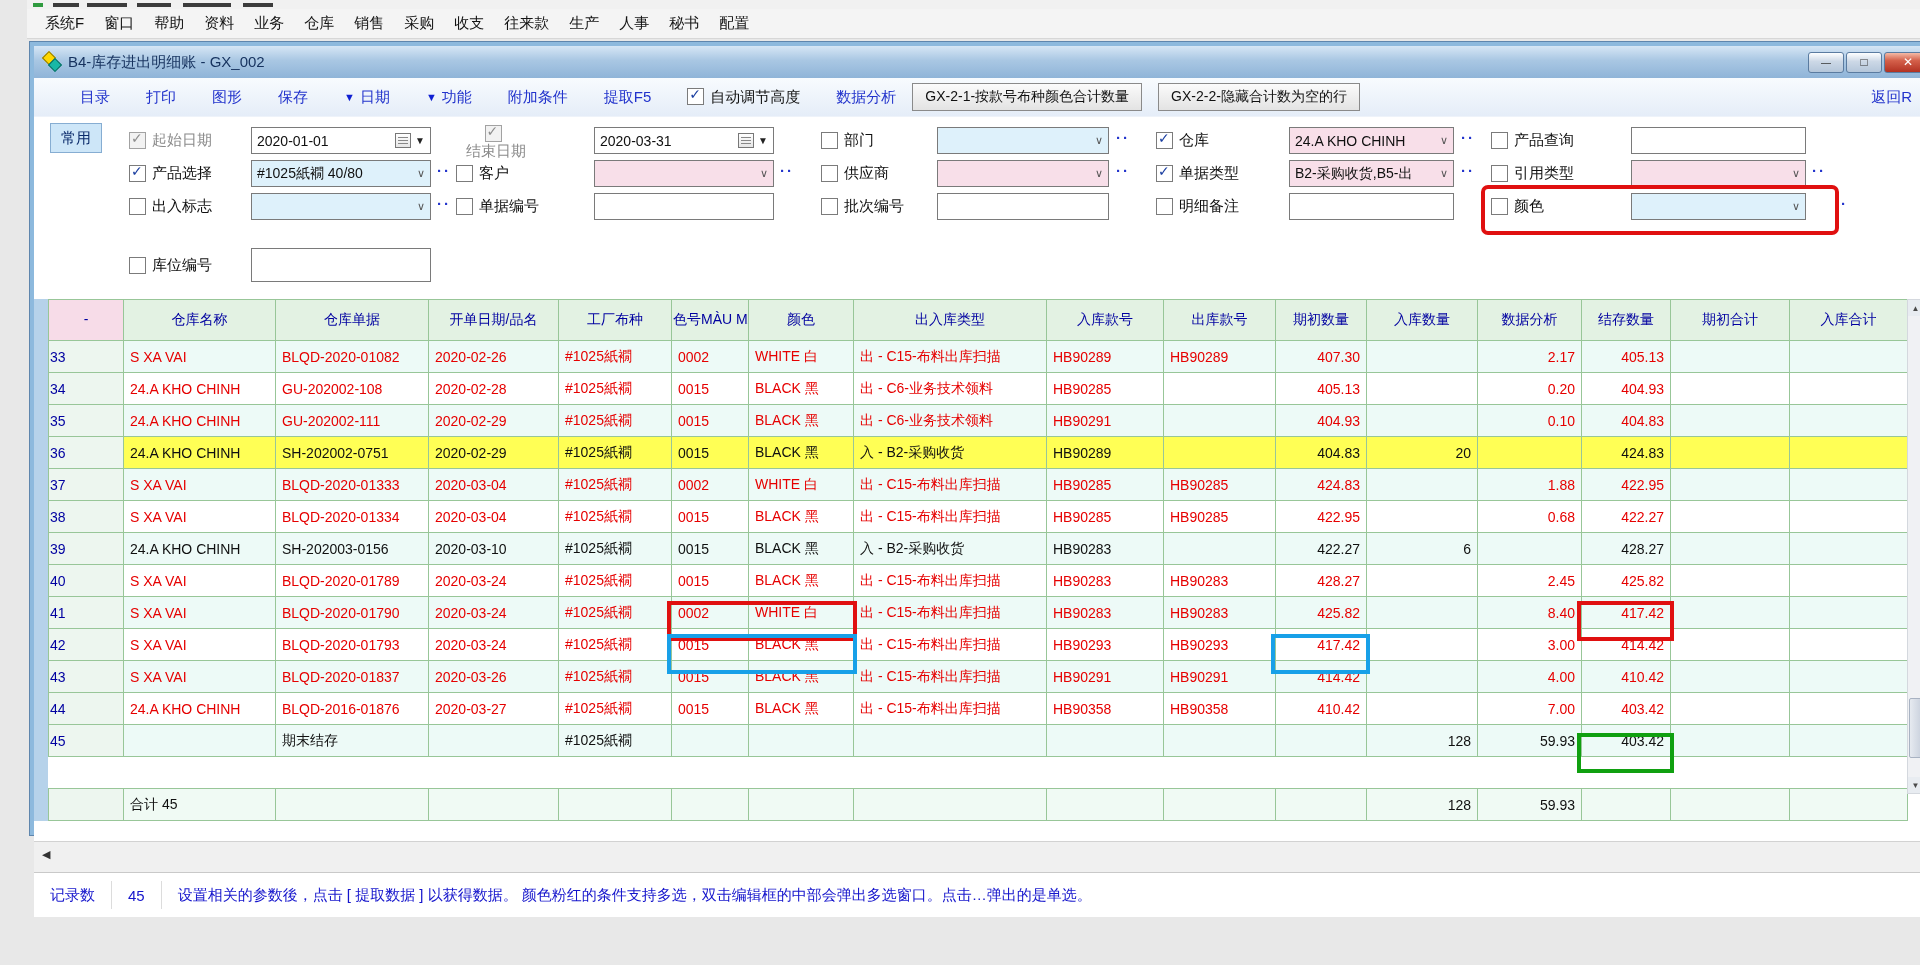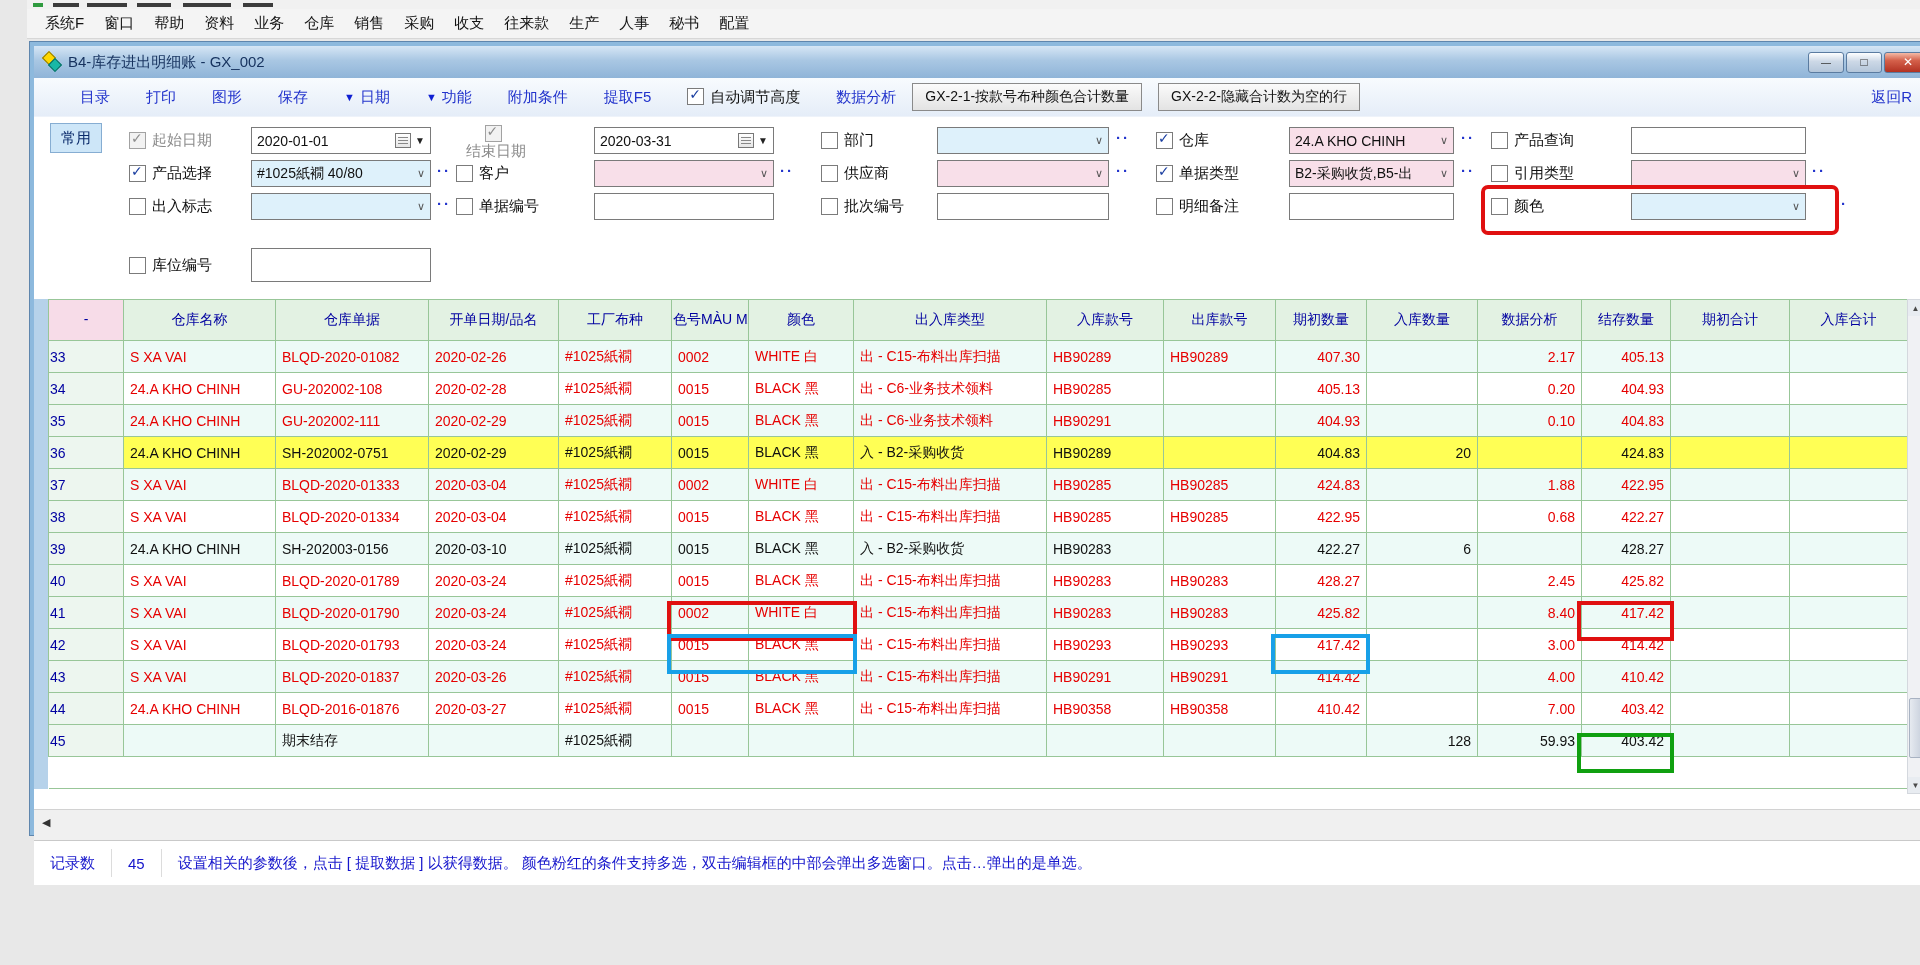--- a/index.html
+++ b/index.html
@@ -602,20 +602,38 @@
               <td class="cell-r">59.93</td>
               <td class="cell-r">403.42</td>
               <td class="cell-r"></td>
               <td class="cell-r"></td>
             </tr>
           </tbody>
         <tbody>
           <tr class="gap-row">
               <td colspan="16"></td>
             </tr>
+          <tr class="row-total">
+            <td class="col-num"></td>
+            <td class="cell-l">合计 45</td>
+            <td class="cell-l"></td>
+            <td class="cell-l"></td>
+            <td class="cell-l"></td>
+            <td class="cell-l"></td>
+            <td class="cell-l"></td>
+            <td class="cell-l"></td>
+            <td class="cell-l"></td>
+            <td class="cell-l"></td>
+            <td class="cell-r"></td>
+            <td class="cell-r">128</td>
+            <td class="cell-r">59.93</td>
+            <td class="cell-r"></td>
+            <td class="cell-r"></td>
+            <td class="cell-r"></td>
+          </tr>
         </tbody>
       </table>
 
       <div class="vscroll">
         <span class="vs-btn vs-up"></span>
         <span class="vs-thumb"></span>
         <span class="vs-btn vs-down"></span>
       </div>
 
       <div class="annbox ann-red" style="left:619px;top:302px;width:190px;height:40px;"></div>

